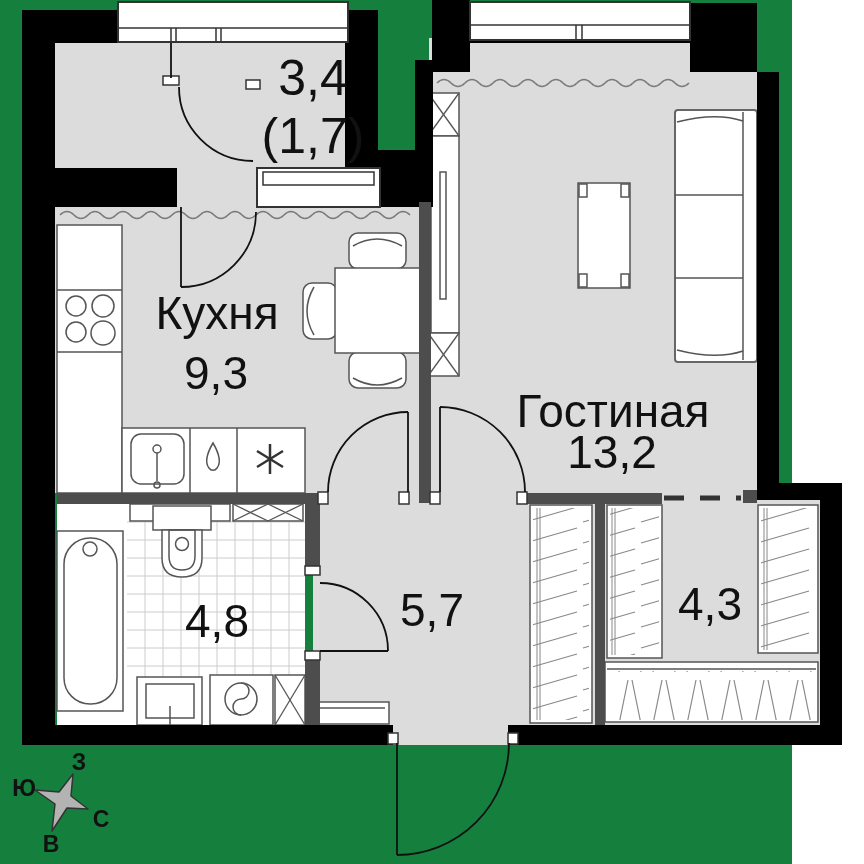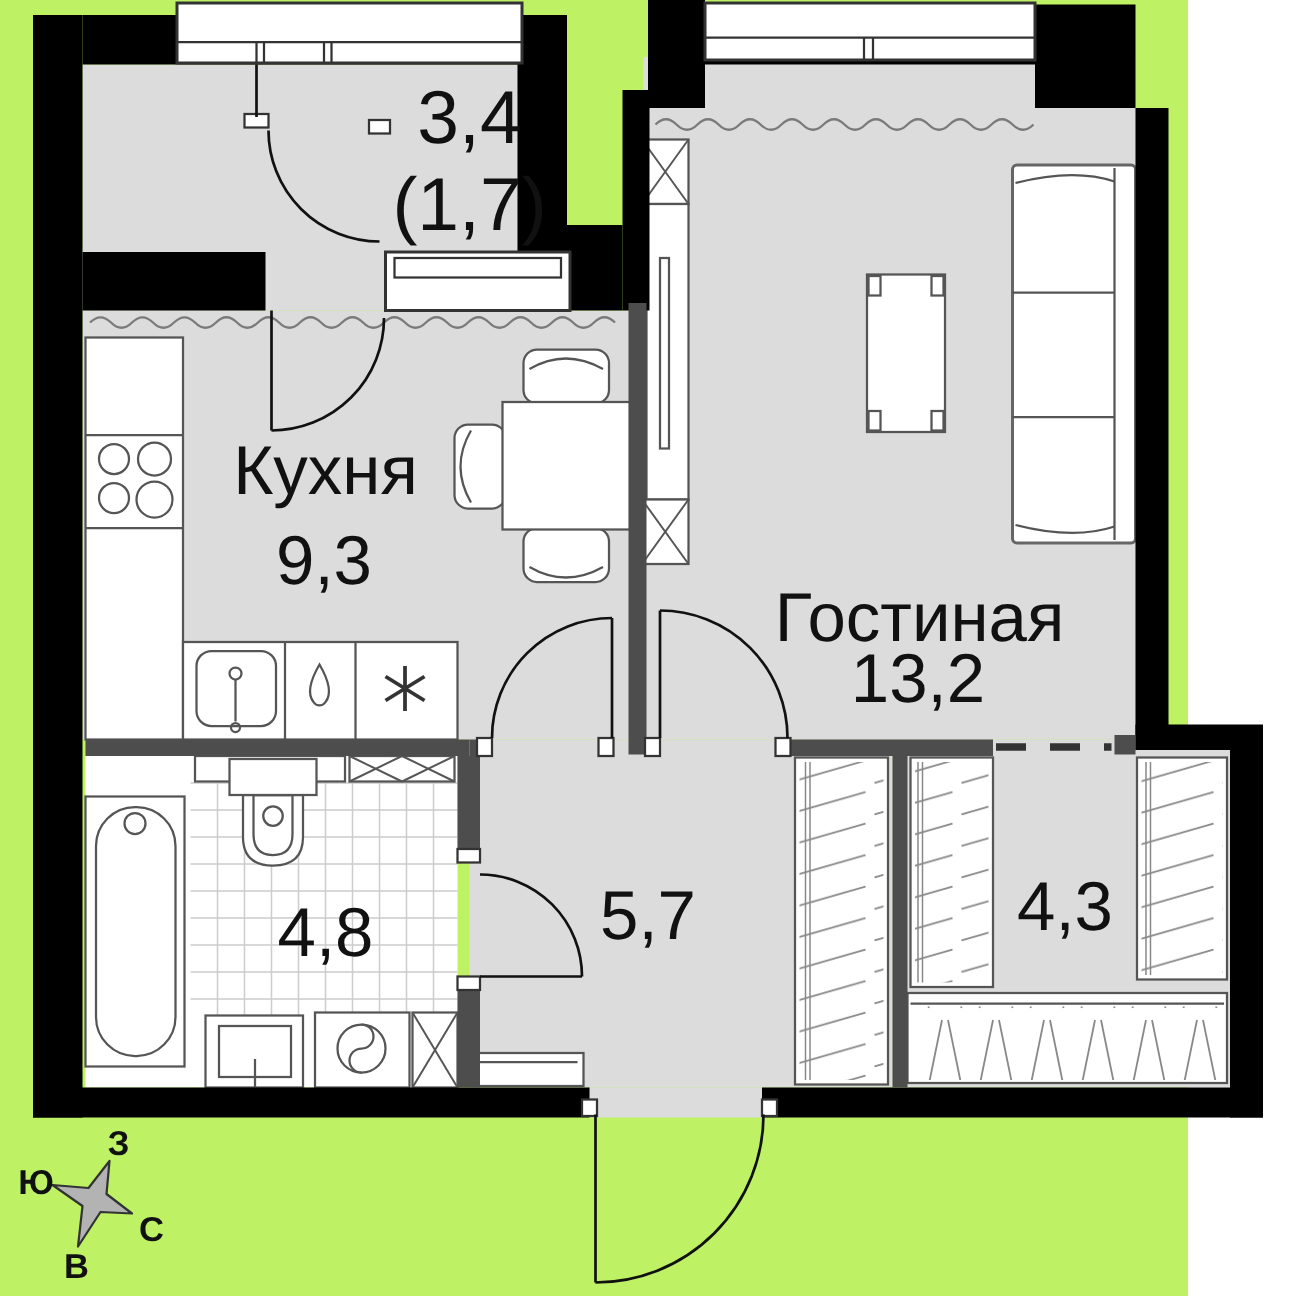--- a/index.html
+++ b/index.html
@@ -1,16 +1,16 @@
 <!DOCTYPE html>
 <html><head>
 <meta charset="utf-8">
 <style>
   html,body{margin:0;padding:0;background:#fff;}
-  .stage{width:792px;height:864px;position:relative;background:#bef264;}
+  .stage{width:792px;height:864px;position:relative;background:#15803d;}
   svg{display:block;}
   .wall{fill:#000;}
   .part{fill:#4d4d4d;}
   .floor{fill:#dcdcdc;}
   .bathfloor{fill:#fff;}
   .furn{fill:#fff;stroke:#555;stroke-width:1.5;}
   .furn2{fill:#fff;stroke:#666;stroke-width:2;}
   .thin{stroke:#555;stroke-width:1.5;fill:none;}
   .door{stroke:#111;stroke-width:1.8;fill:none;}
   .jamb{fill:#fff;stroke:#333;stroke-width:1.5;}

